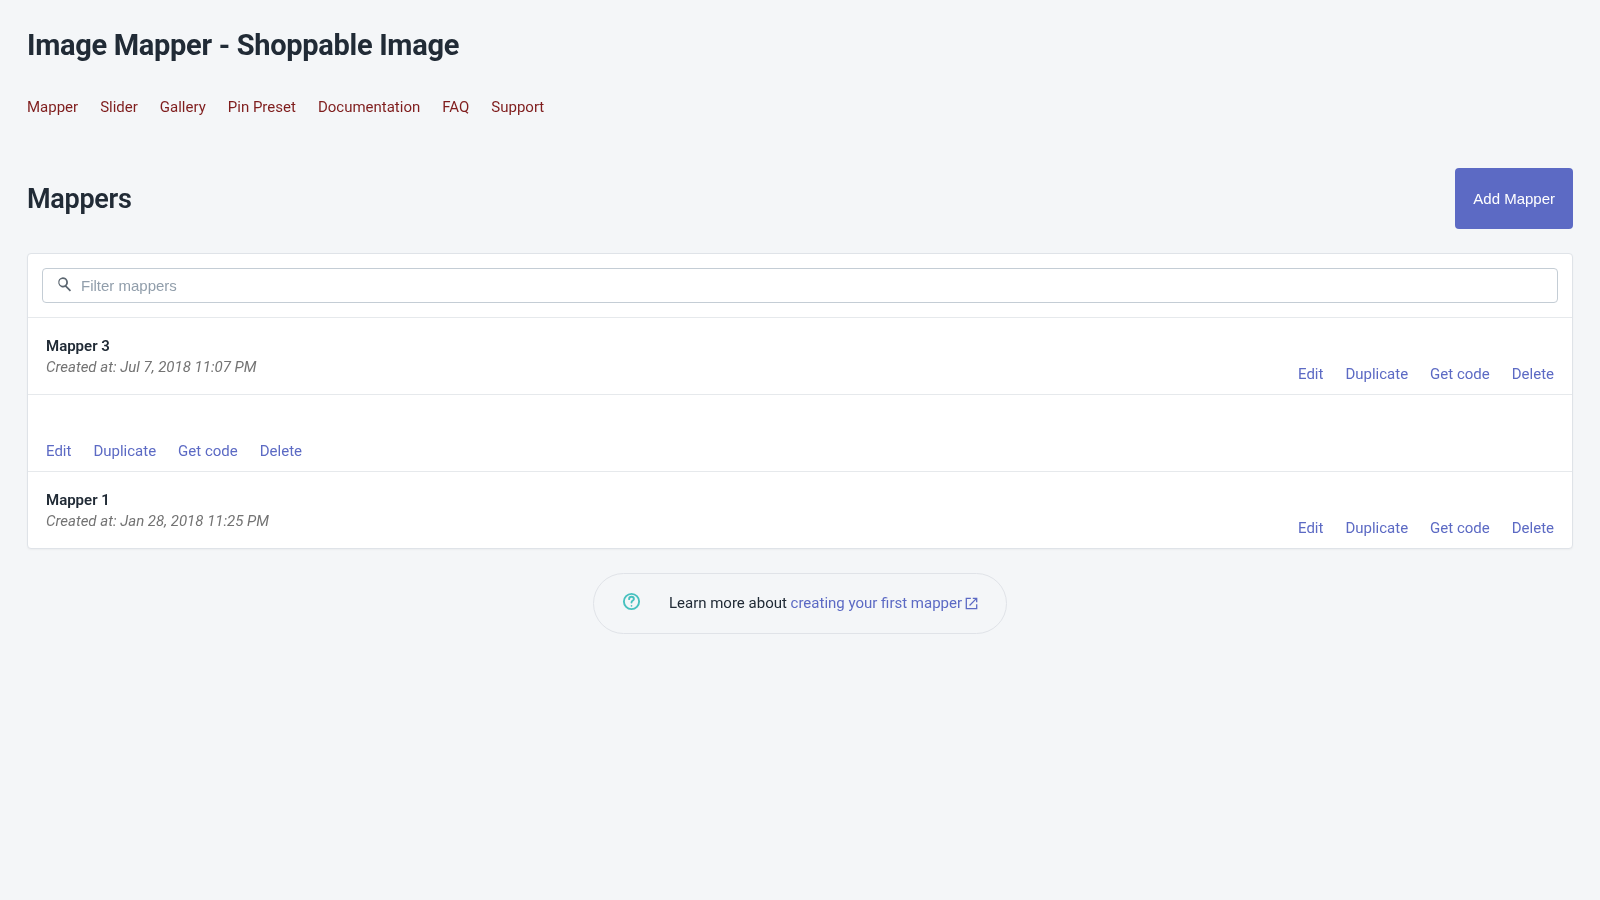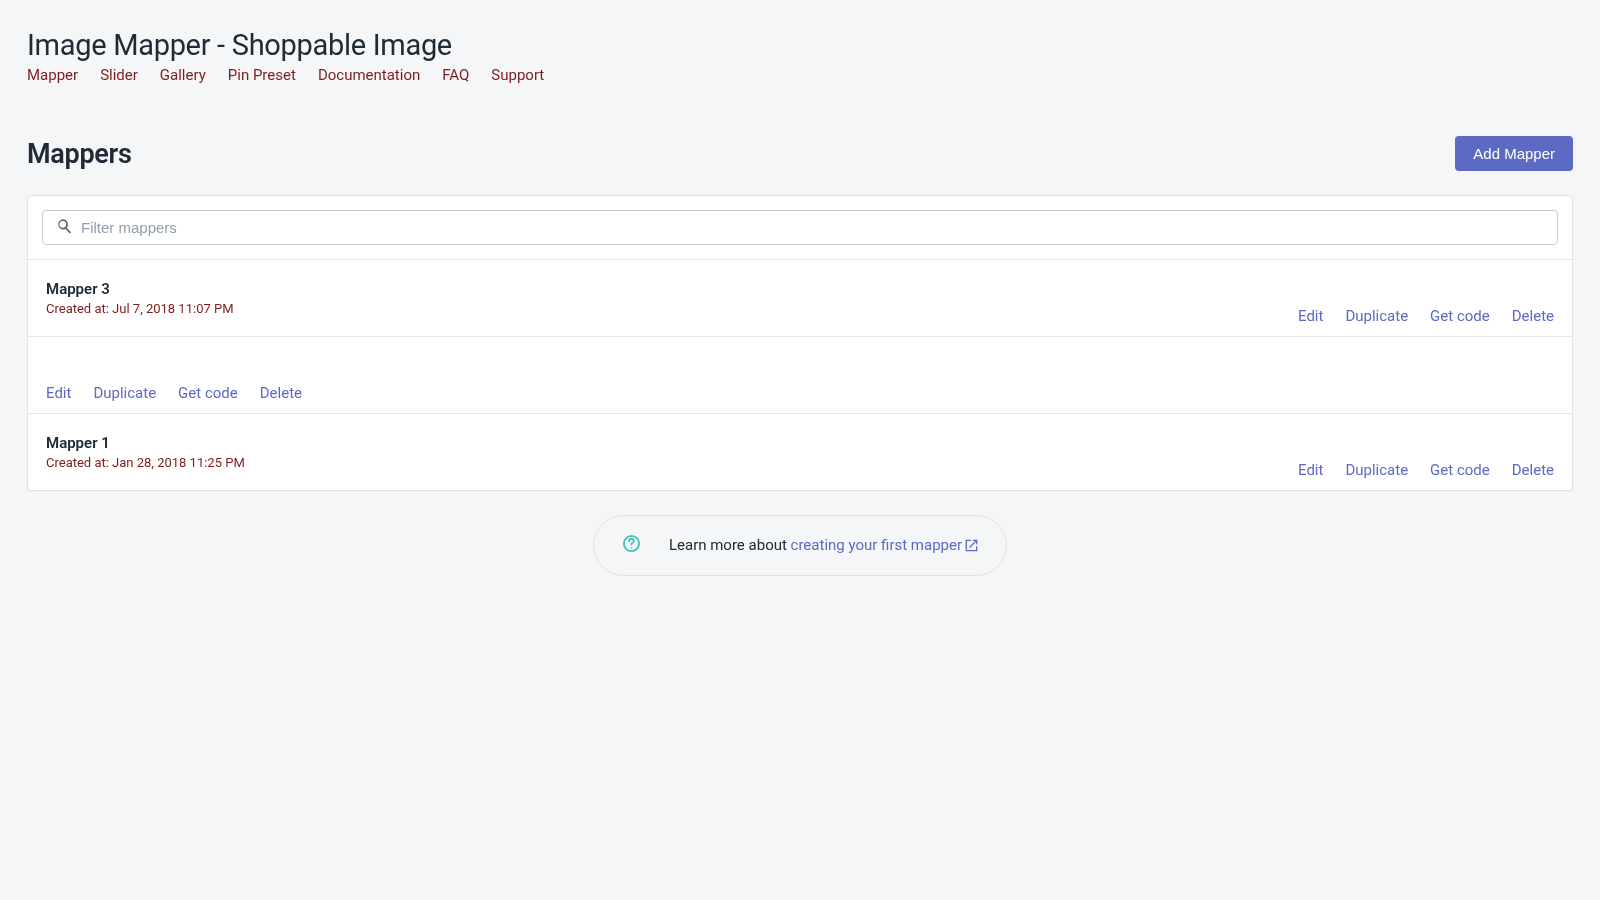--- a/index.html
+++ b/index.html
@@ -13,22 +13,22 @@
       color: #212b36;
       width: 1600px;
       height: 900px;
       overflow: hidden;
     }
     .page-container {
       padding: 28px 27px;
     }
     .page-title {
       font-size: 29px;
-      font-weight: 400;
-      margin-bottom: 4px;
+      font-weight: 700;
+      margin-bottom: 36px;
       letter-spacing: -0.3px;
     }
     .nav-tabs {
       display: flex;
       gap: 22px;
       margin-bottom: 52px;
     }
     .nav-tab {
       font-size: 15px;
       color: #7f1d1d;
@@ -44,21 +44,21 @@
     .section-title {
       font-size: 27px;
       font-weight: 600;
       letter-spacing: -0.3px;
     }
     .add-button {
       background-color: #5c6ac4;
       color: #ffffff;
       border: none;
       border-radius: 4px;
-      padding: 9px 18px;
+      padding: 22px 18px;
       font-size: 15px;
       cursor: pointer;
       font-weight: 400;
     }
     .card {
       background-color: #ffffff;
       border: 1px solid #dfe3e8;
       border-radius: 4px;
       box-shadow: 0 1px 2px rgba(0,0,0,0.04);
     }
@@ -97,23 +97,24 @@
       padding: 11px 18px;
       border-top: 1px solid #e6e9ec;
     }
     .row-text .row-title {
       font-size: 15px;
       font-weight: 600;
       margin-bottom: 3px;
       color: #212b36;
     }
     .row-text .row-sub {
-      font-size: 13px;
-      color: #7f1d1d;
+      font-size: 15px;
+      color: #737373;
       font-weight: 400;
+      font-style: italic;
     }
     .row-actions {
       display: flex;
       gap: 22px;
     }
     .row-action {
       font-size: 15px;
       color: #5c6ac4;
       cursor: pointer;
       text-decoration: none;

